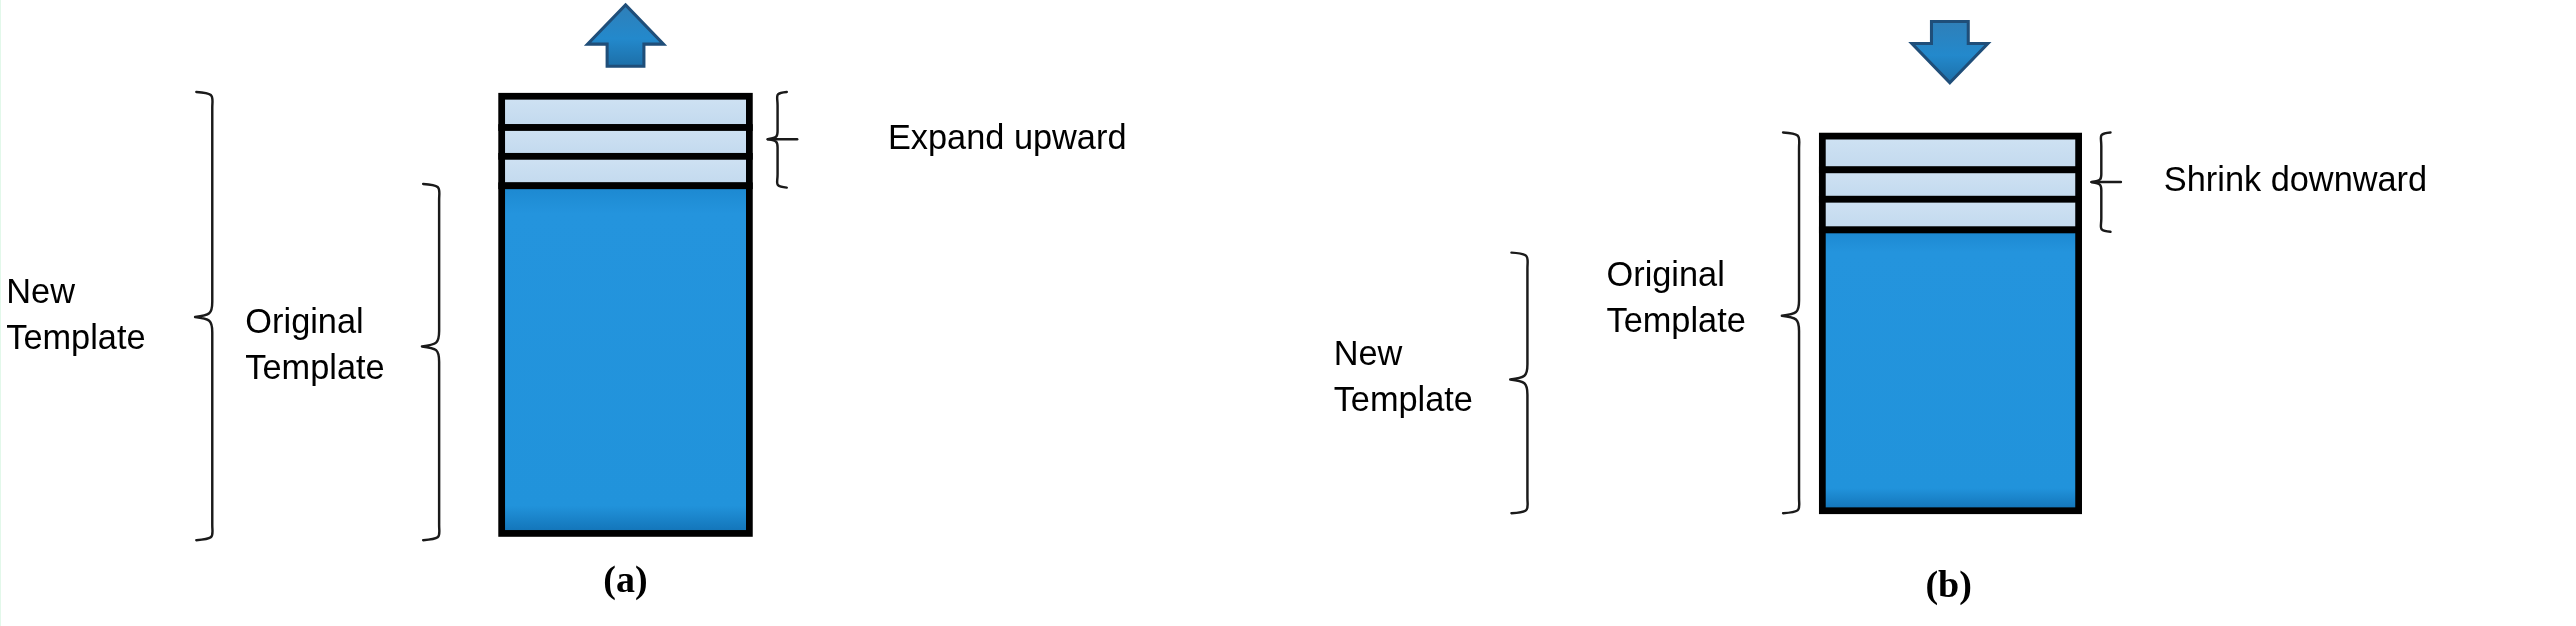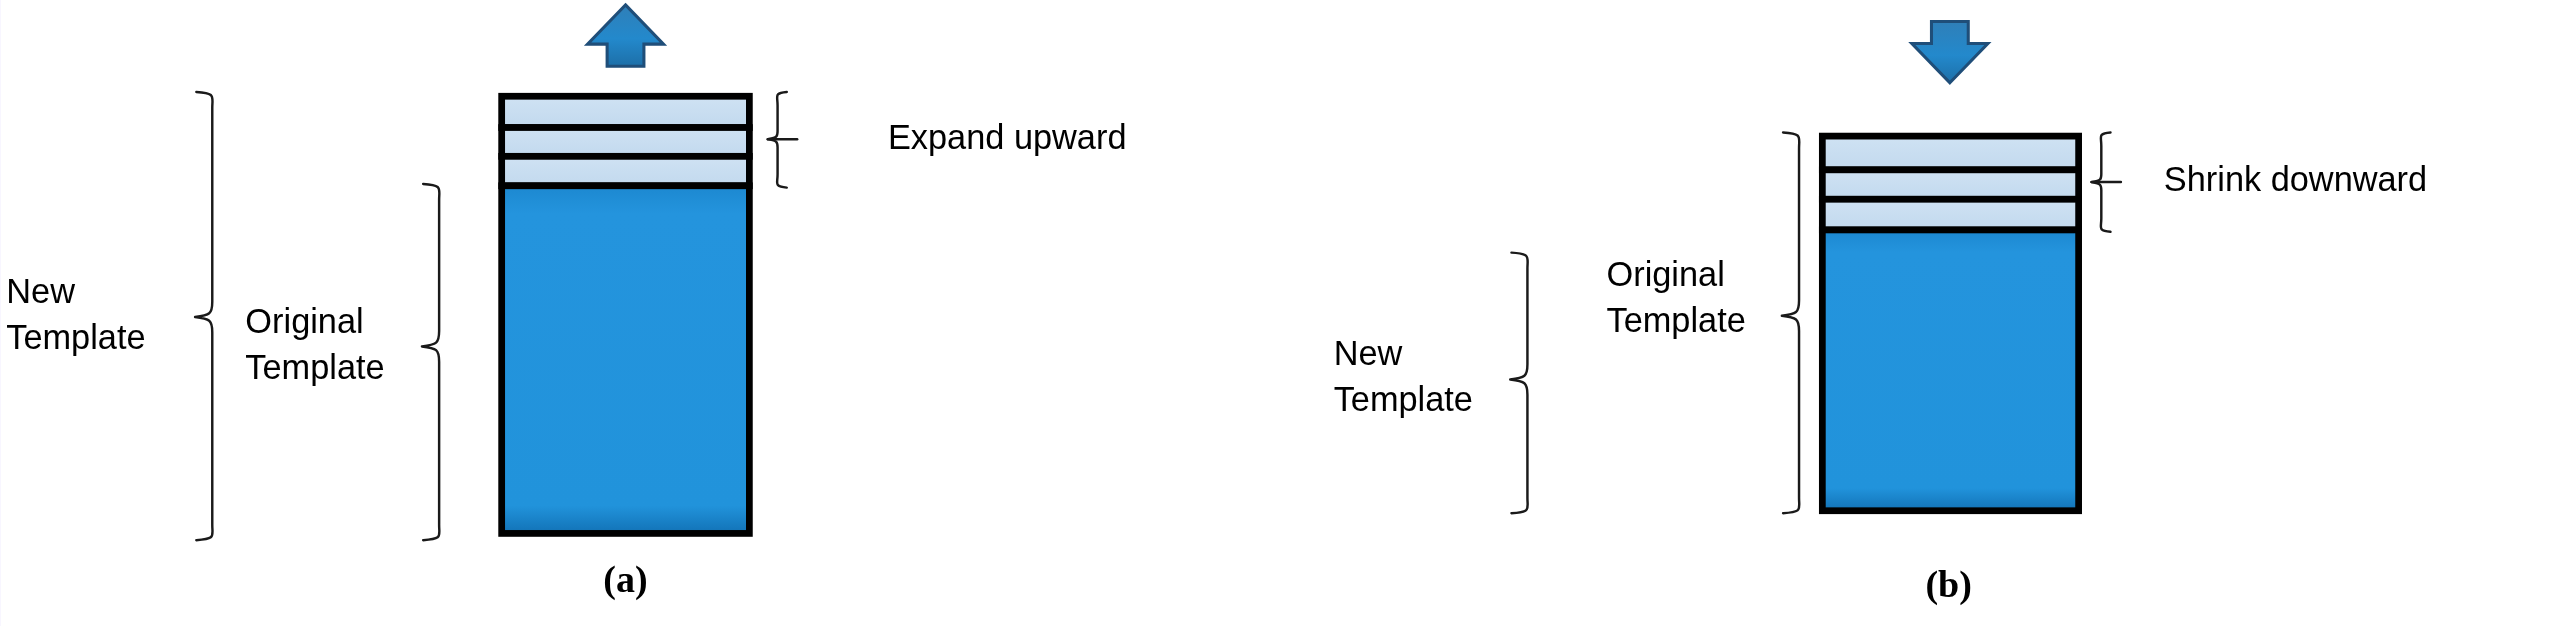--- a/index.html
+++ b/index.html
@@ -11,21 +11,21 @@
   body {
     width: 2576px;
     height: 626px;
     overflow: hidden;
     font-family: "Liberation Sans", sans-serif;
   }
   #figure-root {
     position: relative;
     width: 2332px;
     height: 626px;
-    background: #c4b5fd;
+    background: #22c55e;
   }
   #figure-svg {
     position: absolute;
     left: 0;
     top: 0;
     width: 2576px;
     height: 626px;
     display: block;
   }
   .diagram-label {

